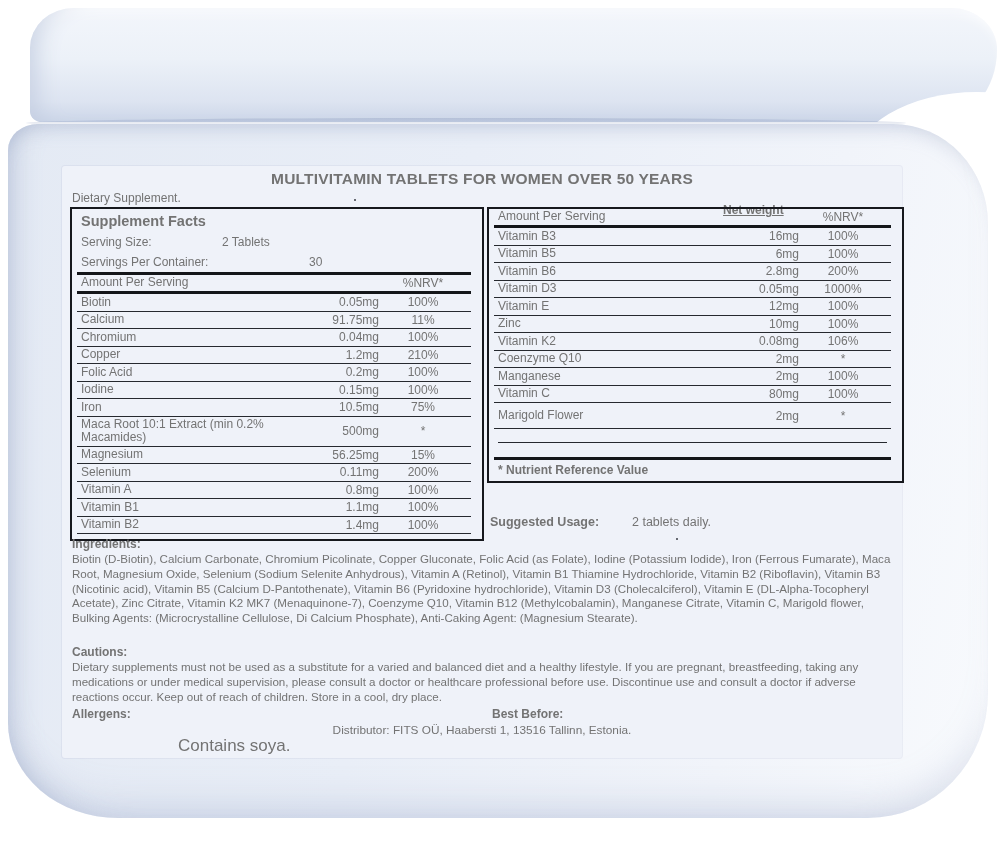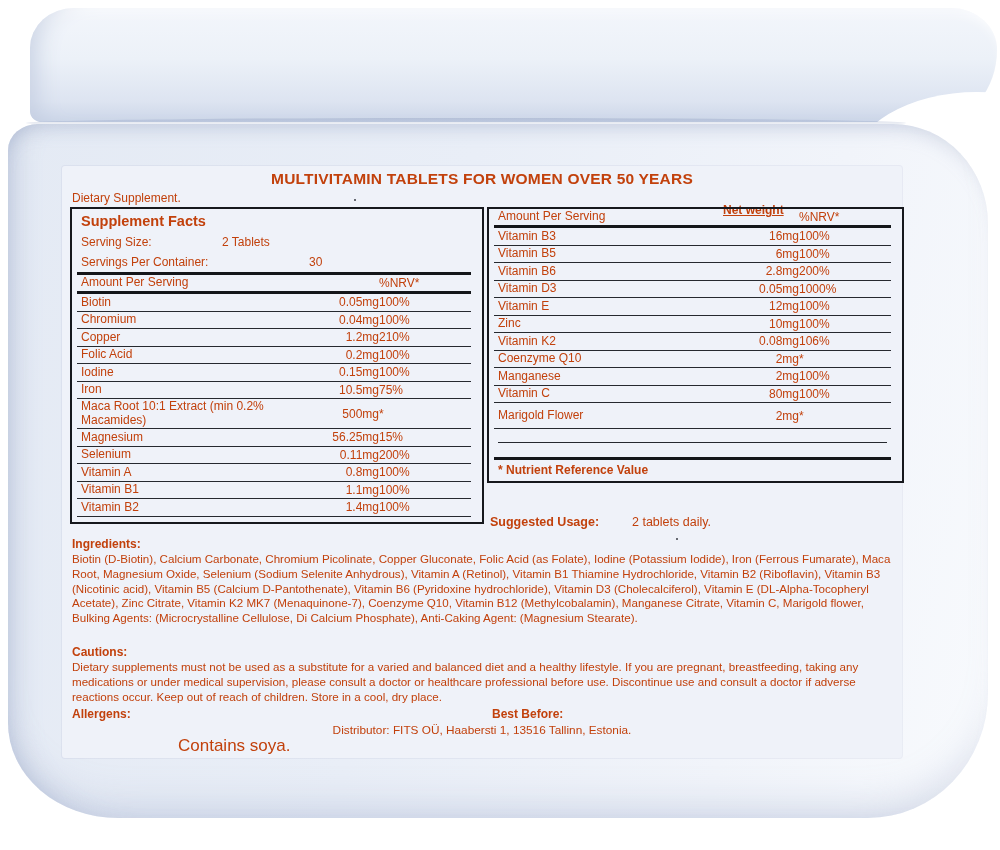--- a/index.html
+++ b/index.html
@@ -1,17 +1,17 @@
 <!DOCTYPE html>
 <html><head>
 <meta charset="utf-8">
 <style>
   html,body{margin:0;padding:0;background:#ffffff;}
   .scene{position:relative;width:1000px;height:850px;background:#ffffff;overflow:hidden;
-         font-family:"Liberation Sans", sans-serif;color:#c2410c;}
+         font-family:"Liberation Sans", sans-serif;color:#737373;}
 
   
   .lid{position:absolute;left:30px;top:8px;width:967px;height:114px;
        background:linear-gradient(180deg,#f3f6fb 0%,#ecf1f8 45%,#dde4f1 82%,#ccd6e8 100%);
        border-radius:58px 60px 80px 16px / 52px 55px 95px 14px;
        box-shadow:inset 22px 0 26px -18px #c2cce0, inset 0 10px 14px -8px #ffffff;}
   .lid-notch{position:absolute;left:852px;top:92px;width:250px;height:150px;background:#ffffff;
        border-radius:50%;}
   .seam{position:absolute;left:26px;top:118px;width:880px;height:10px;
        background:linear-gradient(180deg,rgba(140,155,190,0.38),rgba(255,255,255,0));
@@ -41,21 +41,21 @@
   .sf-title{font-size:14.5px;font-weight:bold;padding:4px 4px 3px 4px;}
   .kv{position:relative;padding:2.5px 4px;height:15px;}
   .kv .val{position:absolute;top:2.5px;}
   .val-a{left:145px;} .val-b{left:232px;}
   .thick{border-bottom:3px solid #14161a;}
   .row{display:flex;align-items:center;min-height:17.5px;border-bottom:1px solid #26292f;padding:1px 4px 1px 4px;}
   .col-head{border-bottom:3px solid #14161a;min-height:18px;gap:8px;}
   .col-head,.row{box-sizing:border-box;}
   .c-name{flex:1;padding-right:4px;line-height:13.5px;}
   .c-amt{width:88px;text-align:right;}
-  .c-nrv{width:88px;}
+  .c-nrv{width:88px;text-align:center;}
   .rt-rows div.row:nth-of-type(11){min-height:26px;}
   .rt-rows div.row:nth-of-type(12){min-height:23px;}
   .lt-rows div.row:last-of-type{border-bottom:1px solid #26292f;}
   .sp1{height:13px;border-bottom:1px solid #26292f;margin:0 4px;}
   .sp2{height:14px;margin:0 4px;}
   .nrv-foot{border-top:3px solid #14161a;font-weight:bold;padding:3px 4px 4px 4px;font-size:12px;}
 
   
   .usage{left:490px;top:515px;font-size:12.5px;}
   .usage .val{position:absolute;left:142px;top:0;width:220px;font-weight:normal;}
@@ -95,20 +95,25 @@
       <span class="c-nrv">%NRV*</span>
     </div>
     <div class="lt-rows">
 
         <div class="row">
           <span class="c-name">Biotin</span>
           <span class="c-amt">0.05mg</span>
           <span class="c-nrv">100%</span>
         </div>
 
+        <div class="row">
+          <span class="c-name">Calcium</span>
+          <span class="c-amt">91.75mg</span>
+          <span class="c-nrv">11%</span>
+        </div>
 
         <div class="row">
           <span class="c-name">Chromium</span>
           <span class="c-amt">0.04mg</span>
           <span class="c-nrv">100%</span>
         </div>
 
         <div class="row">
           <span class="c-name">Copper</span>
           <span class="c-amt">1.2mg</span>

